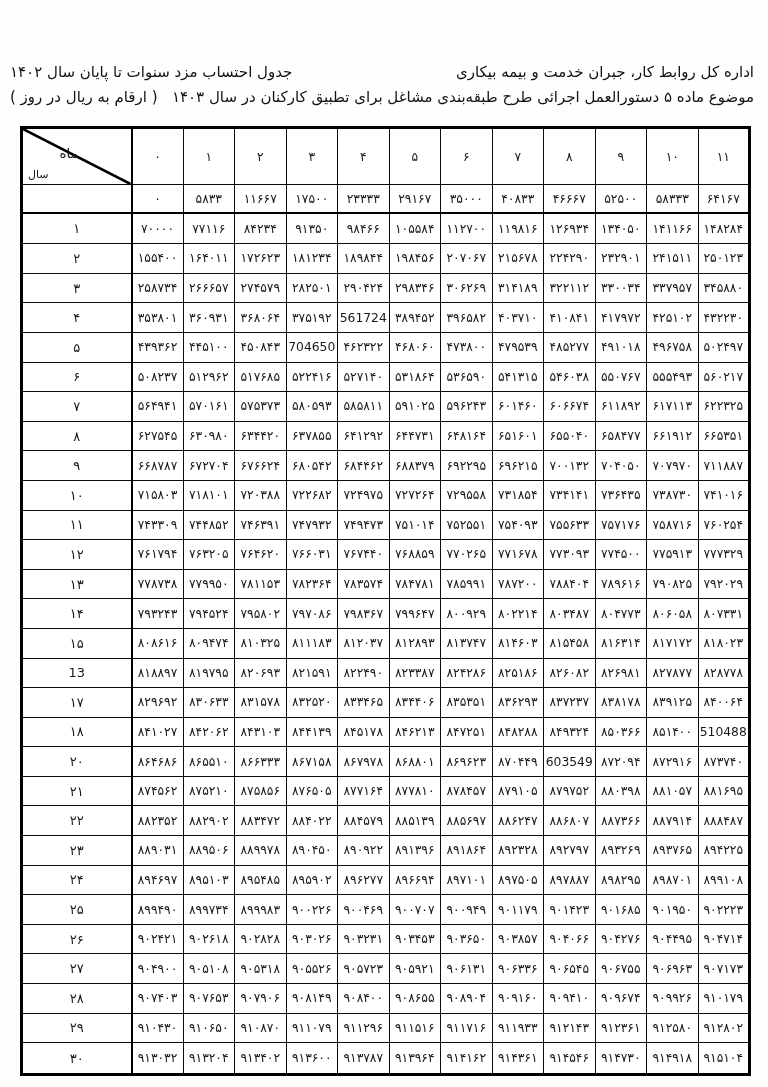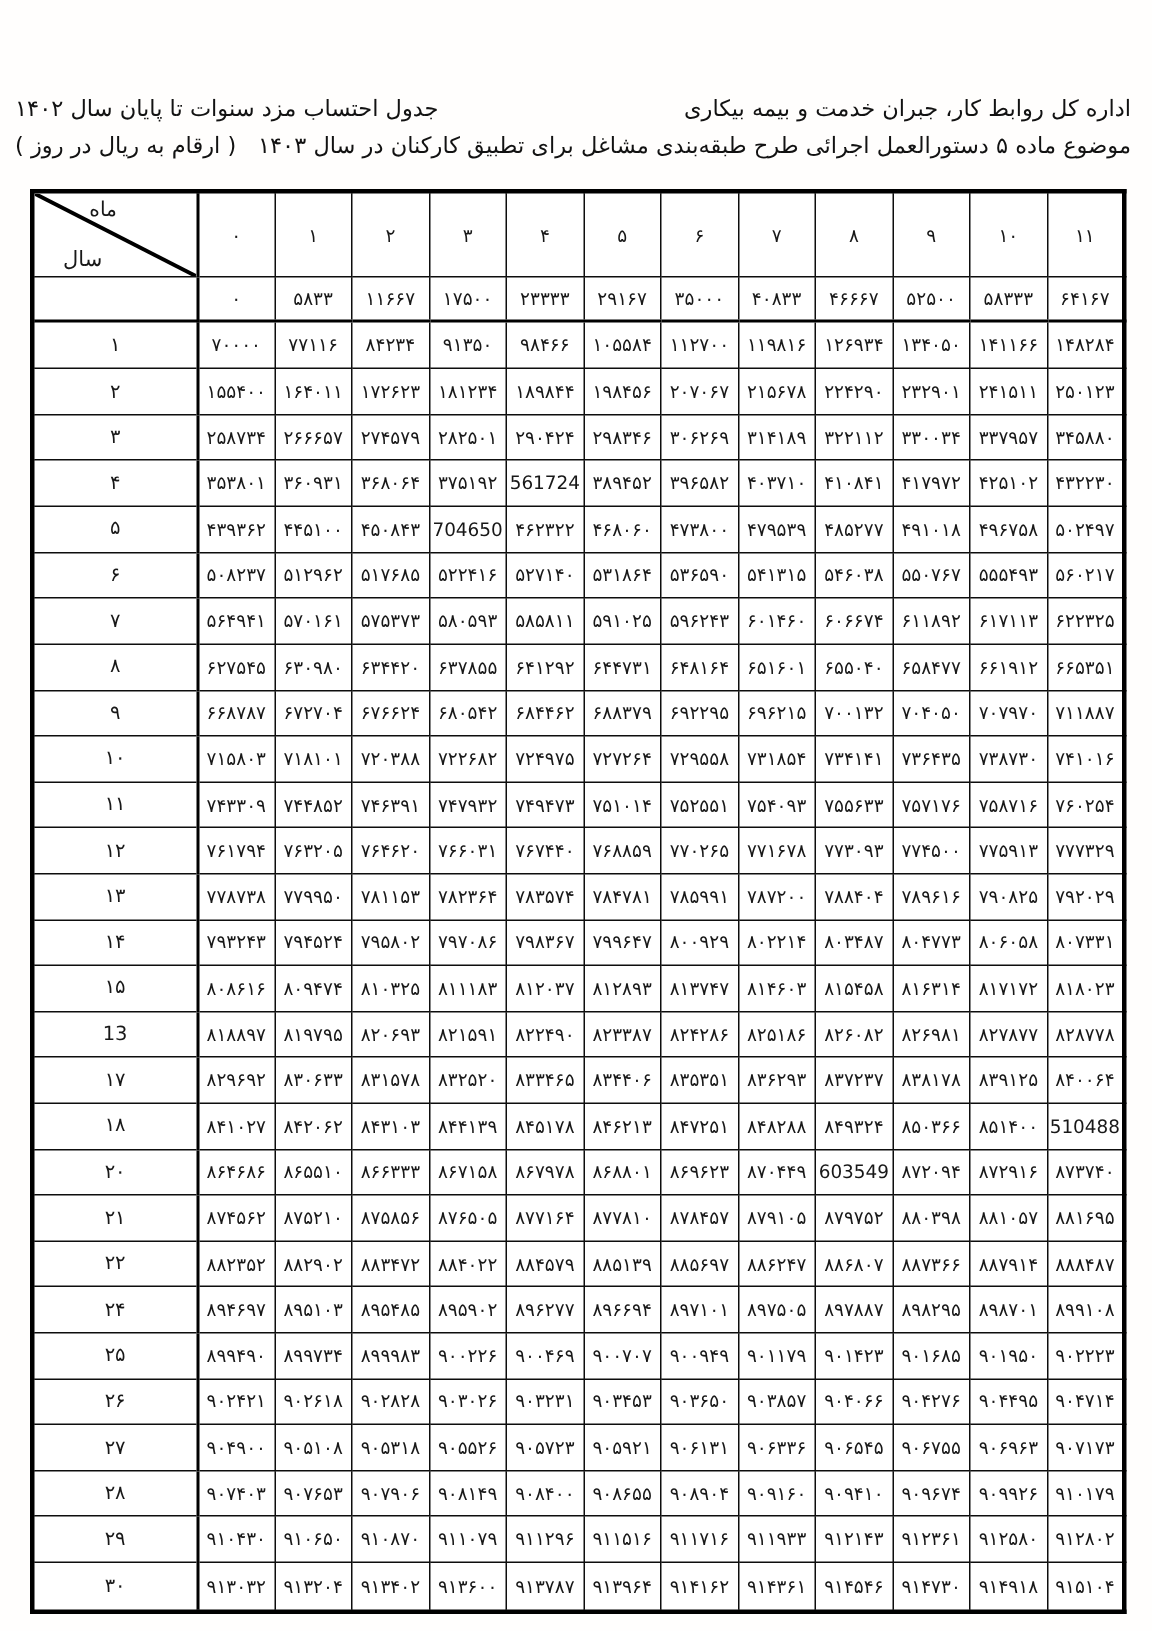--- a/index.html
+++ b/index.html
@@ -40,22 +40,22 @@
     color:#181818;
     overflow:hidden;
     white-space:nowrap;
   }
   col.c-year{width:110px;}
   col.c-m{width:51.5px;}
   thead tr{height:57px;}
   thead td{border-bottom:3px solid #000;font-size:15px;}
   td.corner{position:relative;border-right:2.8px solid #000;}
   td.corner svg{position:absolute;inset:0;width:100%;height:100%;}
-  .corner-top{position:absolute;top:3px;left:34%;font-size:13.5px;}
-  .corner-bottom{position:absolute;bottom:3px;left:19px;font-size:14px;margin-top:42px;}
+  .corner-top{position:absolute;top:16px;left:34%;font-size:13.5px;}
+  .corner-bottom{position:absolute;bottom:3px;left:5px;font-size:11px;margin-top:42px;}
   tbody td.year-cell{border-right:2.8px solid #000;font-size:13px;}
   tbody tr.zero-row td{border-bottom:2.6px solid #000;}
 </style>
 </head>
 <body>
 
 <div class="page">
 
   <div class="doc-header">
     <div class="hline">
@@ -432,20 +432,35 @@
           <td>۸۸۴۵۷۹</td>
           <td>۸۸۵۱۳۹</td>
           <td>۸۸۵۶۹۷</td>
           <td>۸۸۶۲۴۷</td>
           <td>۸۸۶۸۰۷</td>
           <td>۸۸۷۳۶۶</td>
           <td>۸۸۷۹۱۴</td>
           <td>۸۸۸۴۸۷</td>
         </tr>
         <tr>
+          <td class="year-cell">۲۳</td>
+          <td>۸۸۹۰۳۱</td>
+          <td>۸۸۹۵۰۶</td>
+          <td>۸۸۹۹۷۸</td>
+          <td>۸۹۰۴۵۰</td>
+          <td>۸۹۰۹۲۲</td>
+          <td>۸۹۱۳۹۶</td>
+          <td>۸۹۱۸۶۴</td>
+          <td>۸۹۲۳۲۸</td>
+          <td>۸۹۲۷۹۷</td>
+          <td>۸۹۳۲۶۹</td>
+          <td>۸۹۳۷۶۵</td>
+          <td>۸۹۴۲۲۵</td>
+        </tr>
+        <tr>
           <td class="year-cell">۲۴</td>
           <td>۸۹۴۶۹۷</td>
           <td>۸۹۵۱۰۳</td>
           <td>۸۹۵۴۸۵</td>
           <td>۸۹۵۹۰۲</td>
           <td>۸۹۶۲۷۷</td>
           <td>۸۹۶۶۹۴</td>
           <td>۸۹۷۱۰۱</td>
           <td>۸۹۷۵۰۵</td>
           <td>۸۹۷۸۸۷</td>

